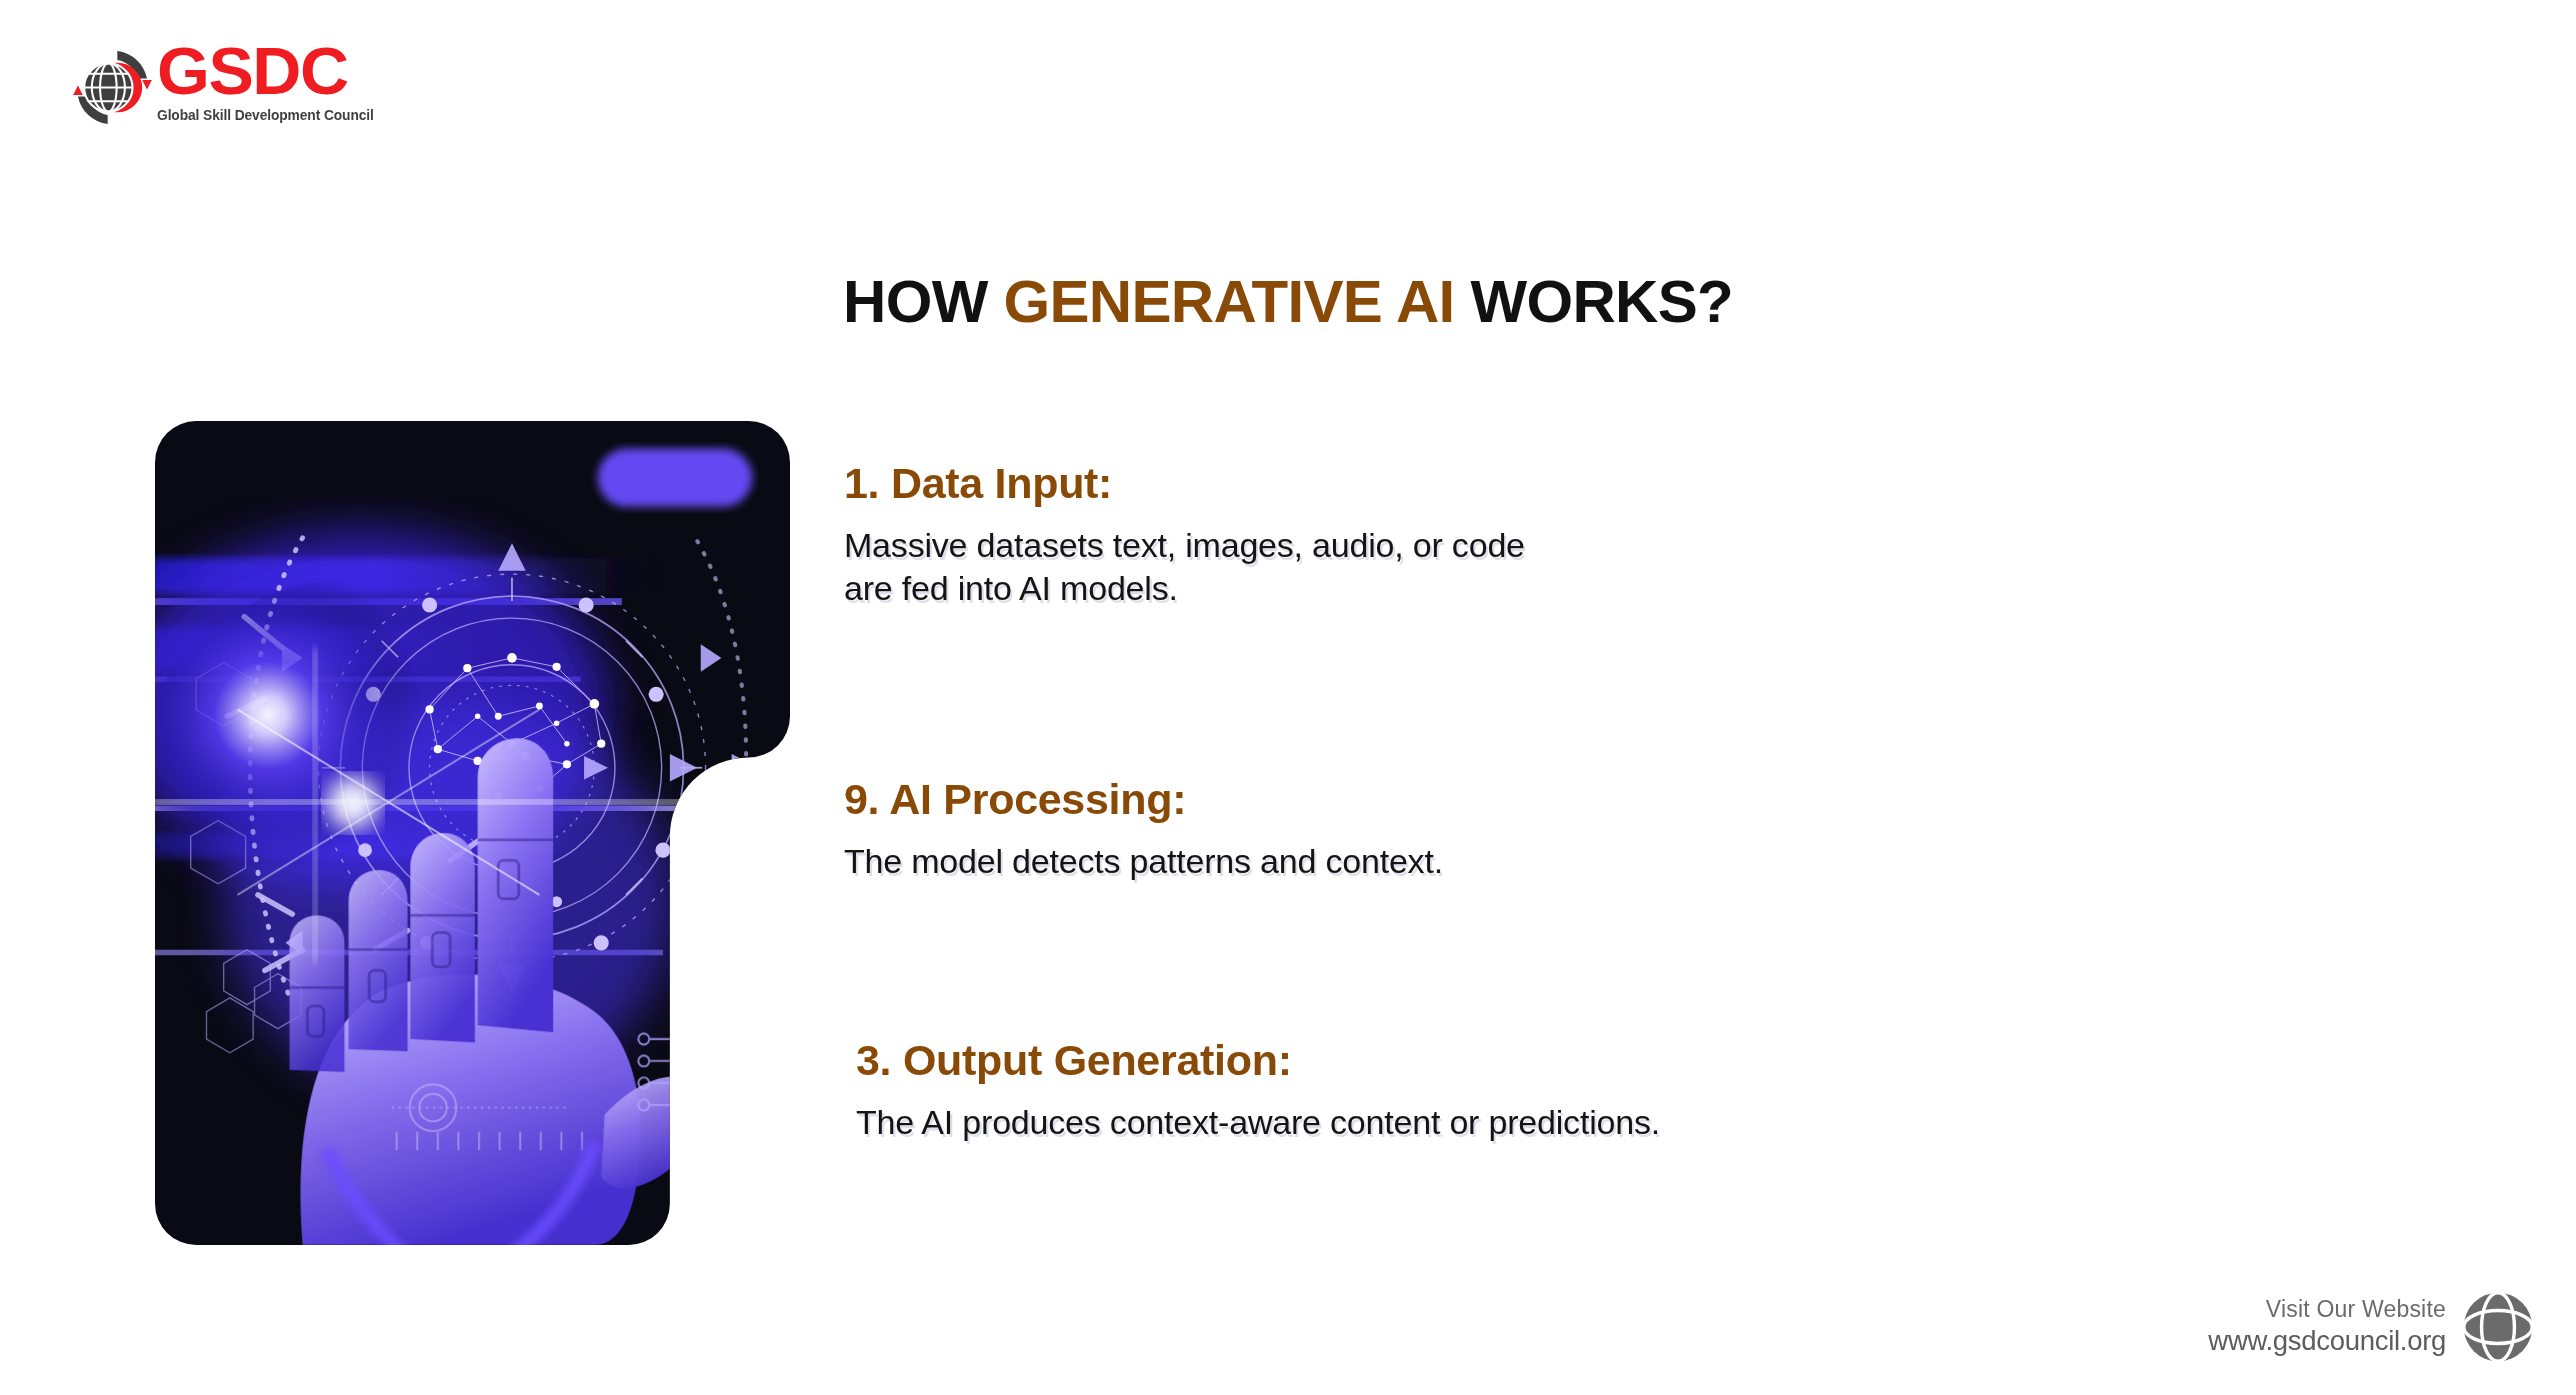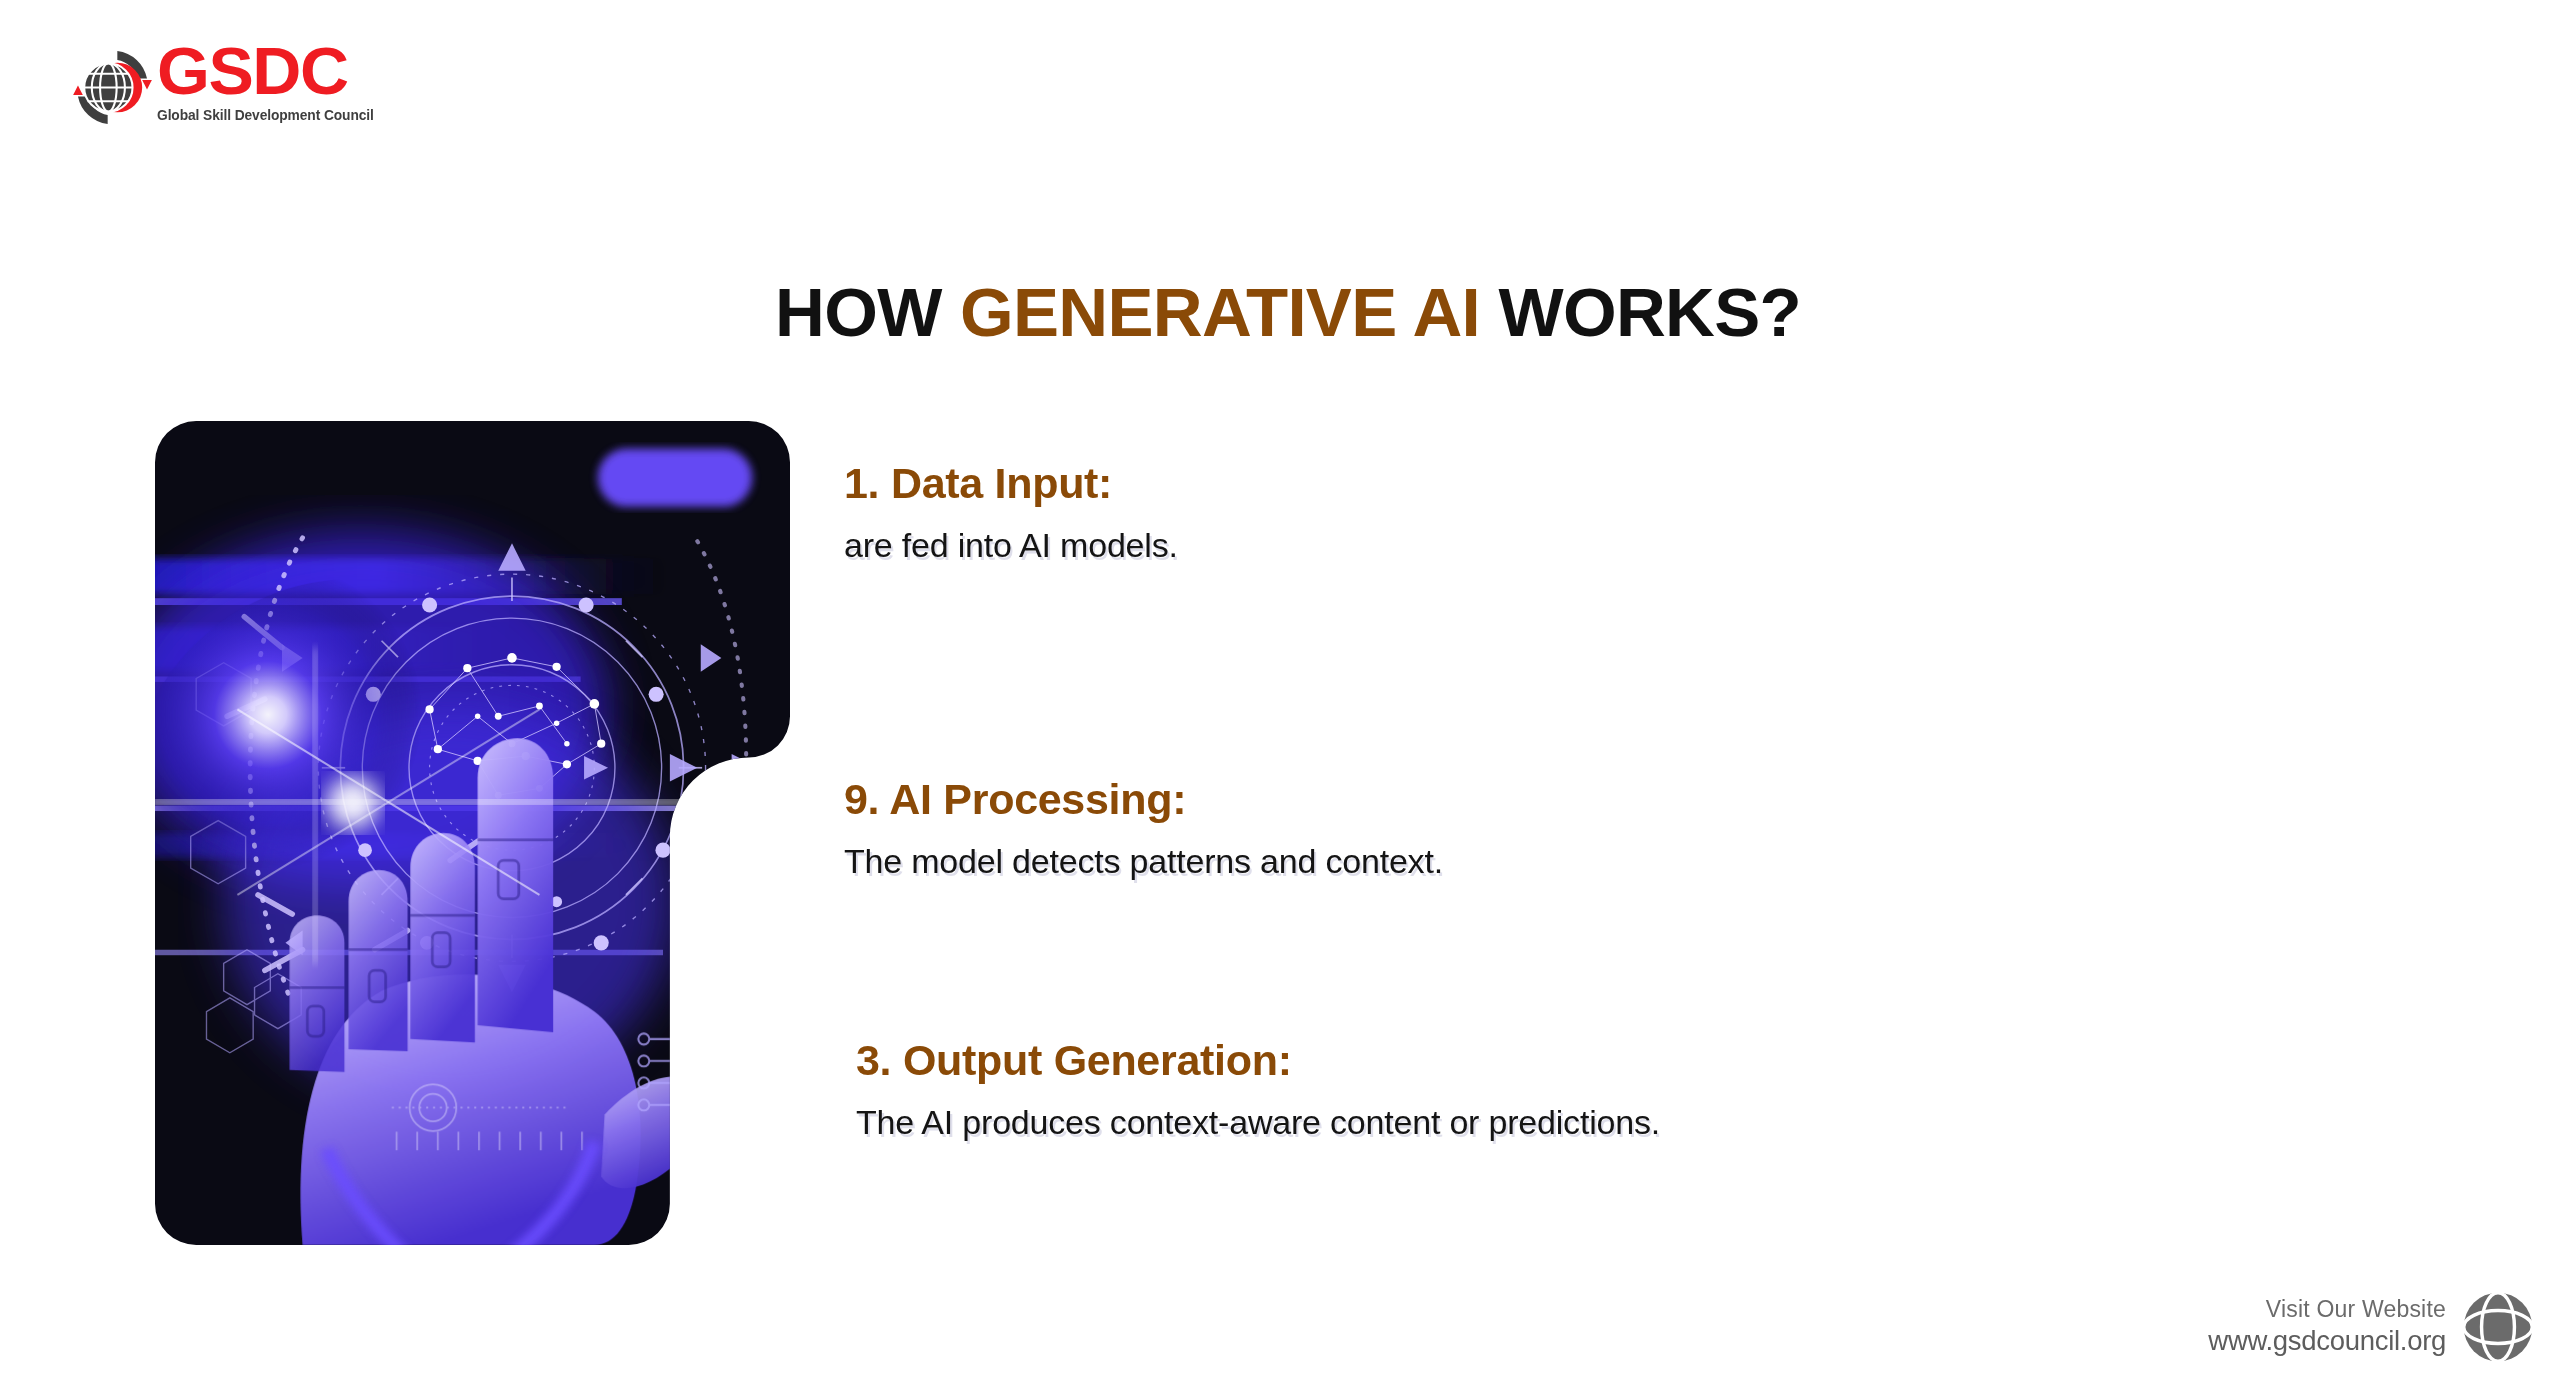--- a/index.html
+++ b/index.html
@@ -63,21 +63,21 @@
 
   
   .page-title {
     position: absolute;
     left: 0;
     top: 227px;
     width: 2576px;
     text-align: center;
     font-family: "Liberation Sans", sans-serif;
     font-weight: bold;
-    font-size: 69px;
+    font-size: 60px;
     letter-spacing: -0.7px;
     color: #111111;
     white-space: nowrap;
   }
   .page-title .accent { color: #8a4a07; }
 
   
   .hero-figure {
     position: absolute;
     left: 155px;
@@ -414,20 +414,21 @@
       </g>
     </svg>
   </div>
 </div>
 
 <div class="steps">
 
   <div class="step step-1">
     <div class="step-heading">1. Data Input:</div>
     <p class="step-body">
+      <span class="ln">Massive datasets text, images, audio, or code</span>
       <span class="ln">are fed into AI models.</span>
     </p>
   </div>
 
   <div class="step step-2">
     <div class="step-heading">9. AI Processing:</div>
     <p class="step-body">
       <span class="ln">The model detects patterns and context.</span>
     </p>
   </div>

